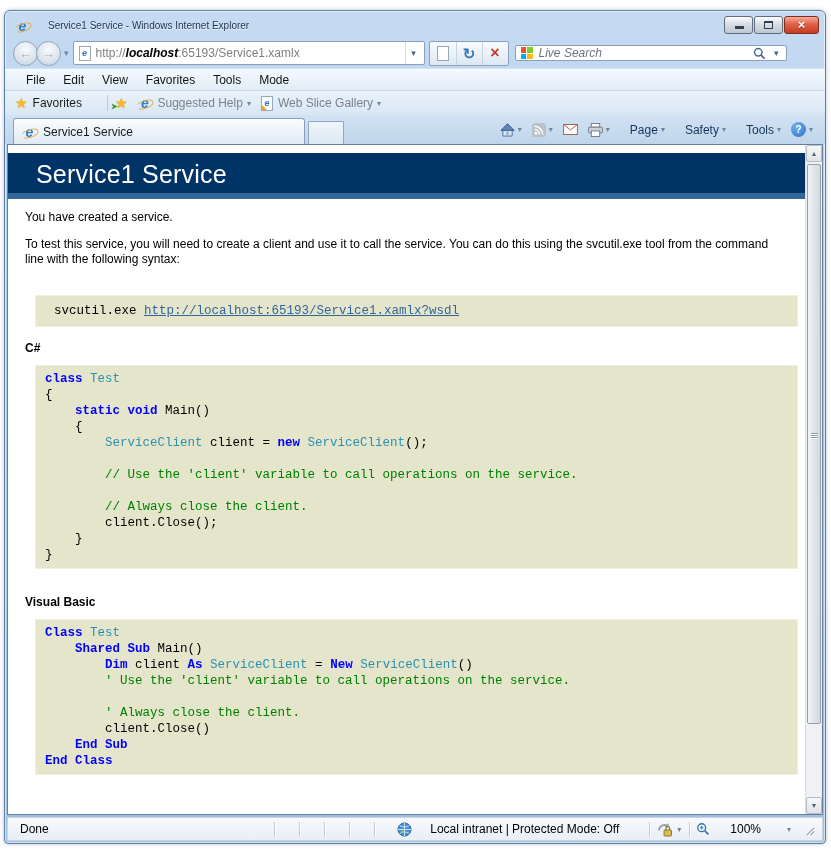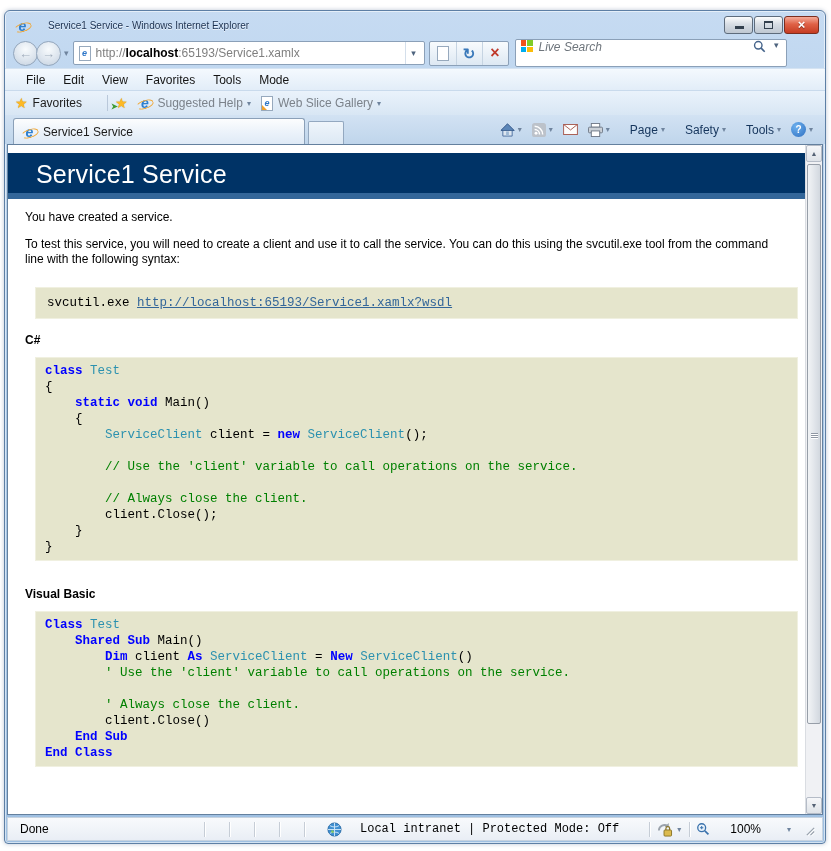--- a/index.html
+++ b/index.html
@@ -34,31 +34,31 @@
     font-size:13px; font-weight:bold; }
   .nav-circle.fwd { margin-left:-2px; }
   .nav-chevron { font-size:9px; color:#6f849e; padding:0 4px 0 3px; }
   .address-box { width:352px; height:24px; background:#fff; border:1px solid #8ba0b8; border-radius:2px;
     display:flex; align-items:center; padding:0 2px 0 5px; gap:5px; flex:none; }
   .doc-icon { width:12px; height:15px; background:#fff; border:1px solid #97a9bd; position:relative; flex:none;
     box-shadow:inset 0 0 0 1px #fff; display:flex; align-items:center; justify-content:center; }
   .doc-e { font-size:9px; line-height:1; color:#2e77c9; font-weight:bold; font-style:italic; }
   .doc-icon.webslice::after { content:""; position:absolute; left:0; bottom:0; border-left:5px solid #f0a12e; border-top:5px solid transparent; }
   .url { font-size:12px; color:#7f7f7f; flex:1; white-space:nowrap; overflow:hidden; }
-  .url .host { color:#000; font-weight:bold; }
+  .url .host { color:#000; font-weight:bold;font-style:italic; }
   .addr-drop { width:17px; height:22px; border-left:1px solid #d4dfeb; display:flex; align-items:center;
     justify-content:center; color:#4d637e; font-size:9px; }
   .nav-tools { display:flex; height:25px; margin-left:4px; border:1px solid #8ba0b8; border-radius:2px;
     background:linear-gradient(#f8fbfd,#dde8f3); align-items:stretch; flex:none; }
   .nav-tool { width:26px; display:flex; align-items:center; justify-content:center; border-left:1px solid #c6d4e2; }
   .nav-tool:first-child { border-left:none; }
   .refresh-glyph { color:#3a79ba; font-size:15px; font-weight:bold; line-height:1; }
   .stop-glyph { color:#c0392b; font-size:16px; font-weight:bold; line-height:1; }
-  .search-box { flex:1; max-width:272px; height:28px; margin-left:6px; margin-right:30px; background:#fff;
-    border:1px solid #8ba0b8; border-radius:2px; display:flex; padding:0 5px; gap:6px; }
+  .search-box { flex:1; max-width:272px; height:16px; margin-left:6px; margin-right:30px; background:#fff;
+    border:1px solid #8ba0b8; border-radius:2px; display:flex; align-items:center; padding:0 5px; gap:6px; }
   .ms-flag { width:12px; height:12px; display:grid; grid-template-columns:1fr 1fr; grid-template-rows:1fr 1fr; gap:1px; flex:none; }
   .ms-flag i { display:block; }
   .ms-flag .q1{background:#f1511b} .ms-flag .q2{background:#80cc28} .ms-flag .q3{background:#00adef} .ms-flag .q4{background:#fbbc09}
   .search-text { flex:1; font-size:12px; font-style:italic; color:#6e757c; }
   .search-drop { font-size:9px; color:#4d637e; padding:0 2px; }
 
   
   .menubar { height:22px; display:flex; align-items:center; padding-left:12px;
     background:linear-gradient(#f4f9fe,#e2edf8); border-top:1px solid #d5e3f2; font-size:12px; color:#141414; }
   .menu-item { padding:2px 9px; }
@@ -97,21 +97,21 @@
   .page { flex:1; overflow:hidden; color:#000; }
 
   .banner { margin-top:8px; background:var(--banner-bg,#003366); border-bottom:6px solid var(--banner-border,#336699);
     padding:8px 0 6px 28px; }
   .banner h1 { font-size:25px; font-weight:400; color:#ffffff; line-height:26px; letter-spacing:.2px; }
   .para { margin:12px 20px 0 17px; font-size:12px; line-height:15px; }
   .para.first { margin-top:11px; }
   .codebox { margin:14px 7px 0 27px; background:var(--code-bg,#e5e5cc); border:1px solid #f0f0e0;
     padding:5px 9px; font-family:"Liberation Mono", monospace; font-size:12.5px; line-height:16px; color:#000;
     white-space:pre; overflow:hidden; }
-  .codebox.svc { padding:7px 11px; margin-top:20px; }
+  .codebox.svc { padding:7px 18px; margin-top:28px; }
   .code-label { margin:14px 0 0 17px; font-size:12px; font-weight:bold; }
   .code-label.vb { margin-top:26px; }
   .codebox.cs { margin-top:10px; }
   .codebox.vbc { margin-top:10px; }
   .tok-k { color:var(--keyword,#0000ff);font-weight:bold; }
   .tok-t { color:var(--type,#2b91af); }
   .tok-c { color:var(--comment,#008000); }
   .tok-p { color:#000; }
   .svc-link { color:var(--link,#336699); text-decoration:underline; cursor:pointer; }
 
@@ -125,21 +125,21 @@
   .sb-thumb { position:absolute; top:19px; left:1px; width:14px; height:560px;
     background:linear-gradient(to right,#f2f4f6,#e2e6eb 50%,#d2d8df); border:1px solid #979ea8; border-radius:2px; }
   .sb-grip { position:absolute; top:48%; left:3px; width:7px; }
   .sb-grip span { display:block; height:1px; background:#8f97a3; margin-bottom:1px; box-shadow:0 1px 0 #fff; }
 
   
   .statusbar { height:24px; margin:2px 2px 2px 2px; display:flex; align-items:center; padding:0 6px 0 12px;
     background:linear-gradient(#f8fafc,#e9eef5); border:1px solid #c7d3e0; font-size:12px; color:#000; }
   .status-spacer { flex:1; }
   .status-div { width:1px; height:15px; background:#c6cdd6; margin-left:24px; box-shadow:1px 0 0 #fff; }
-  .zone { display:flex; align-items:center; gap:18px; margin-left:22px;font-family:Liberation Mono, monospace; }
+  .zone { display:flex; align-items:center; gap:18px; margin-left:22px; }
   .right-cluster { display:flex; align-items:center; margin-left:30px; gap:6px; }
   .grip { margin-left:8px; align-self:flex-end; }
   svg { display:block; }
 </style>
 </head>
 <body>
 
 <div class="screen">
   <div class="window">
 

